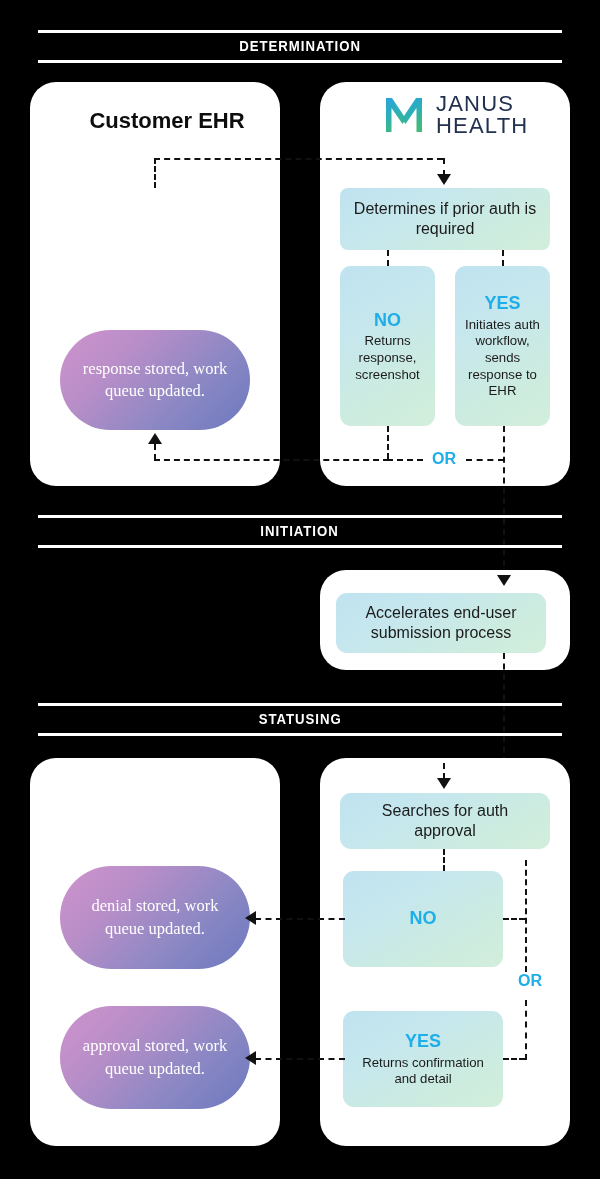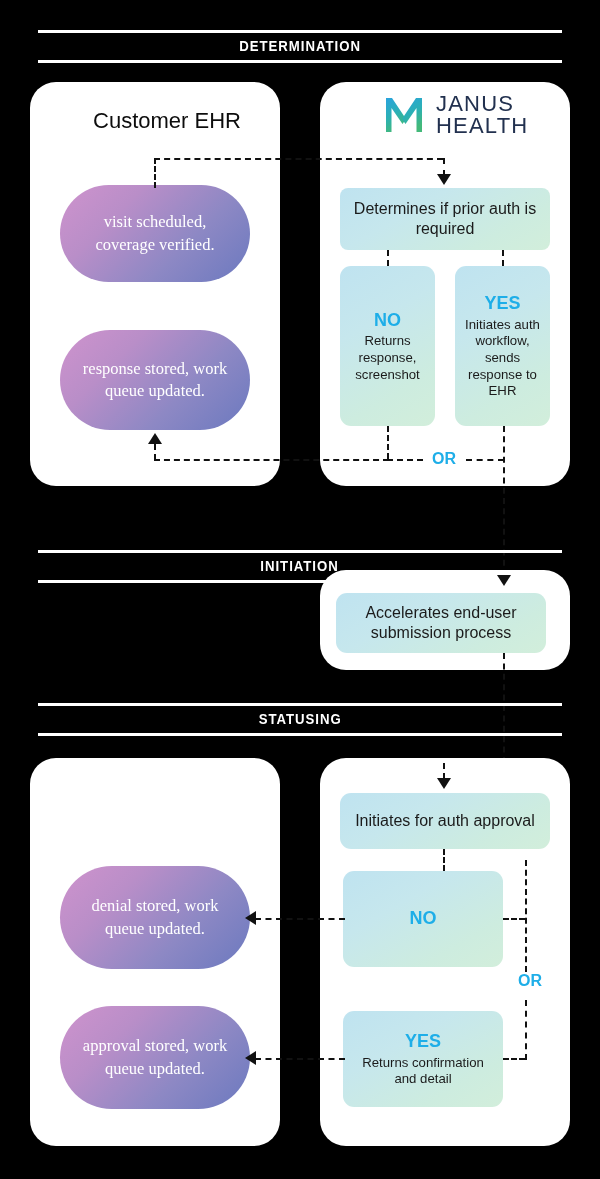--- a/index.html
+++ b/index.html
@@ -102,21 +102,21 @@
   }
   .logo-text span {
     color: #22314f;
     font-size: 22px;
     letter-spacing: 1.2px;
     font-weight: 400;
   }
 
   .panel-title {
     position: absolute;
-    font-weight: normal;
+    font-weight: bold;
     font-size: 22px;
     color: #0d0d0d;
     text-align: center;
     padding-left: 24px;
   }
 
   
   .dash-h {
     position: absolute;
     height: 0;
@@ -162,21 +162,20 @@
 <div class="page">
 
   <div class="band" style="top:30px;">
     <span class="band-title">DETERMINATION</span>
   </div>
 
   <div class="card" style="left:30px; top:82px; width:250px; height:404px;">
   </div>
   <div class="panel-title" style="left:30px; top:108px; width:250px;">Customer EHR</div>
 
-  <div class="pill" style="left:60px; top:185px; width:190px; height:97px;">visit scheduled, coverage verified.</div>
   <div class="pill" style="left:60px; top:330px; width:190px; height:100px;">response stored, work queue updated.</div>
 
   <div class="card" style="left:320px; top:82px; width:250px; height:404px;">
   </div>
 
   <div class="logo-wrap" style="left:382px; top:93px;">
     <svg width="44" height="44" viewBox="0 0 44 44">
       <defs>
         <linearGradient id="jg" x1="0" y1="0" x2="0.35" y2="1">
           <stop offset="0%" stop-color="#2aa3de"></stop>
@@ -216,41 +215,41 @@
   <div class="dash-h" style="left:154px; top:459px; width:235px;"></div>
   <div class="dash-v" style="left:154px; top:444px; height:16px;"></div>
   <div class="arrow-up" style="left:148px; top:433px;"></div>
 
   <div class="dash-h" style="left:387px; top:459px; width:36px;"></div>
   <div class="or-label" style="left:427px; top:450px;">OR</div>
   <div class="dash-h" style="left:466px; top:459px; width:38px;"></div>
 
   <div class="dash-v" style="left:503px; top:426px; height:150px;"></div>
 
-  <div class="band" style="top:550px;text-align:center;">
+  <div class="band" style="top:515px;text-align:center;">
     <span class="band-title">INITIATION</span>
   </div>
 
   <div class="card" style="left:320px; top:570px; width:250px; height:100px;"></div>
   <div class="arrow-down" style="left:497px; top:575px;"></div>
   <div class="tealbox" style="left:336px; top:593px; width:210px; height:60px;">Accelerates end-user submission process</div>
 
   <div class="dash-v" style="left:503px; top:653px; height:110px;"></div>
 
   <div class="band" style="top:703px;">
     <span class="band-title">STATUSING</span>
   </div>
 
   <div class="card" style="left:30px; top:758px; width:250px; height:388px;"></div>
   <div class="pill" style="left:60px; top:866px; width:190px; height:103px;">denial stored, work queue updated.</div>
   <div class="pill" style="left:60px; top:1006px; width:190px; height:103px;text-align:center;">approval stored, work queue updated.</div>
 
   <div class="card" style="left:320px; top:758px; width:250px; height:388px;"></div>
   <div class="arrow-down" style="left:437px; top:778px;"></div>
-  <div class="tealbox" style="left:340px; top:793px; width:210px; height:56px;">Initiates for auth approval</div>
+  <div class="tealbox" style="left:340px; top:793px; width:210px; height:56px;">Searches for auth approval</div>
 
   <div class="dash-v" style="left:443px; top:763px; height:16px;"></div>
   <div class="dash-v" style="left:443px; top:849px; height:22px;"></div>
 
   <div class="tealbox small" style="left:343px; top:871px; width:160px; height:96px;">
     <span class="answer">NO</span>
   </div>
 
   <div class="tealbox small" style="left:343px; top:1011px; width:160px; height:96px;">
     <span class="answer">YES</span>

